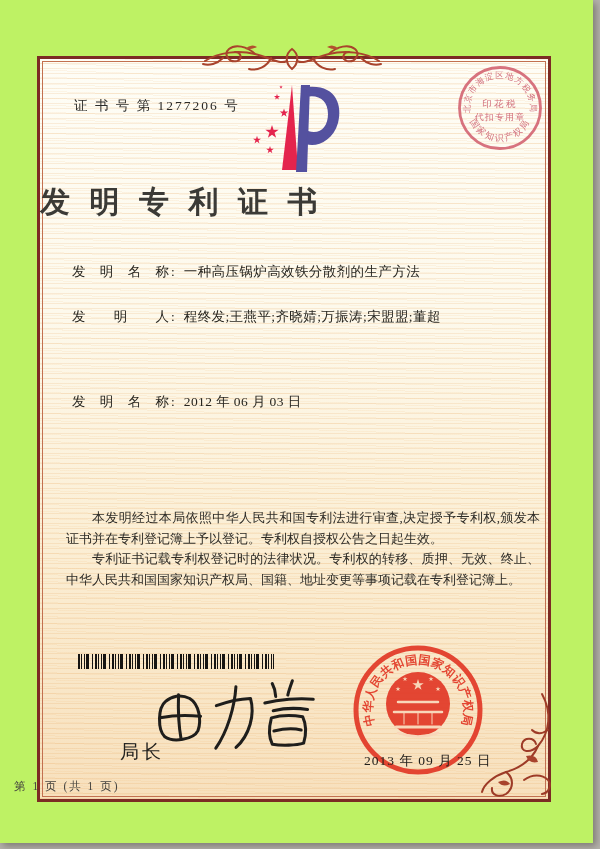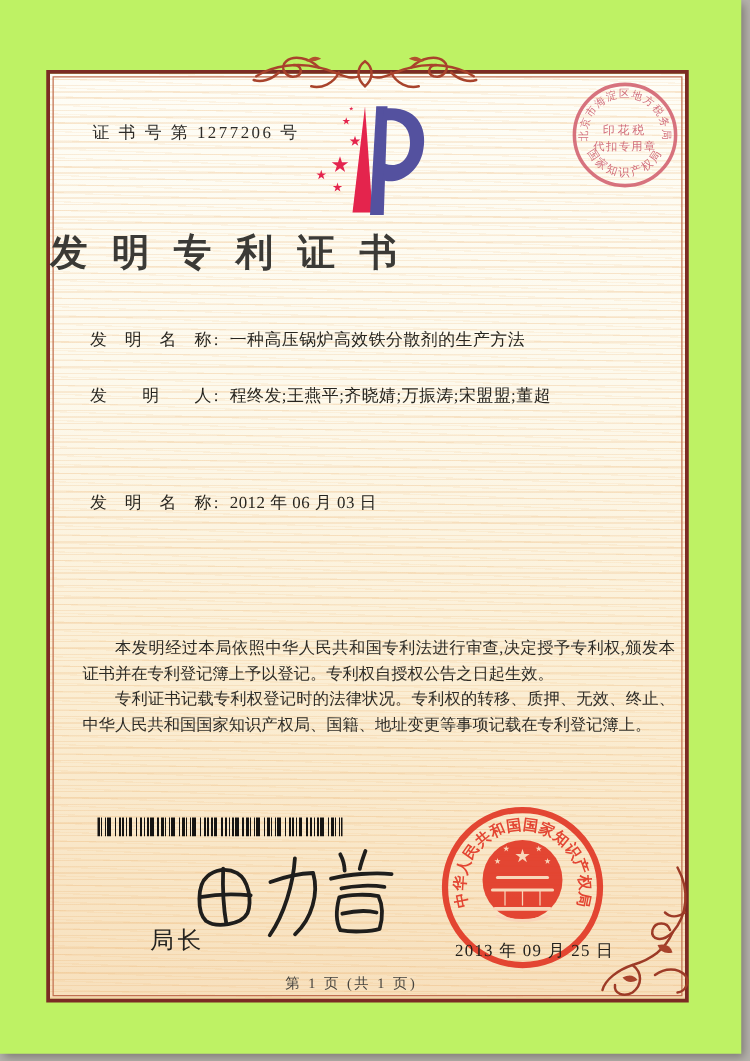--- a/index.html
+++ b/index.html
@@ -28,21 +28,21 @@
   .barcode{position:absolute;left:78px;top:654px;width:196px;height:15px;
      background:repeating-linear-gradient(90deg,#161412 0 2px,transparent 2px 3px,
        #161412 3px 4px,transparent 4px 6px,#161412 6px 7px,transparent 7px 8px,
        #161412 8px 11px,transparent 11px 14px,#161412 14px 15px,transparent 15px 17px);}
   .director{position:absolute;left:120px;top:704px;font-size:19px;letter-spacing:3px;color:#23221f;margin-top:35px;}
   .signature{position:absolute;left:148px;top:676px;width:182px;height:80px;}
   .sig-name-hidden{position:absolute;left:200px;top:700px;opacity:0;font-size:2px;pointer-events:none;}
   .seal{position:absolute;left:352px;top:644px;width:132px;height:132px;opacity:.93;}
   .seal-date{position:absolute;left:364px;top:752px;font-size:13.5px;letter-spacing:1px;
              color:#23211d;z-index:5;}
-  .footer{position:absolute;left:24px;top:779px;width:514px;text-align:center;
+  .footer{position:absolute;left:14px;top:779px;width:514px;text-align:left;
           font-size:11.5px;letter-spacing:2px;color:#46443f;}
   .tax-stamp{position:absolute;left:455px;top:62px;width:90px;height:92px;opacity:.82;}
   .logo{position:absolute;left:247px;top:82px;width:96px;height:92px;}
   .ornament-top{position:absolute;left:199px;top:36px;width:186px;height:44px;}
   .corner-flourish{position:absolute;left:478px;top:690px;width:76px;height:114px;}
   svg text{font-family:"Liberation Serif","DejaVu Serif",serif;}
 </style>
 </head>
 <body>
 

